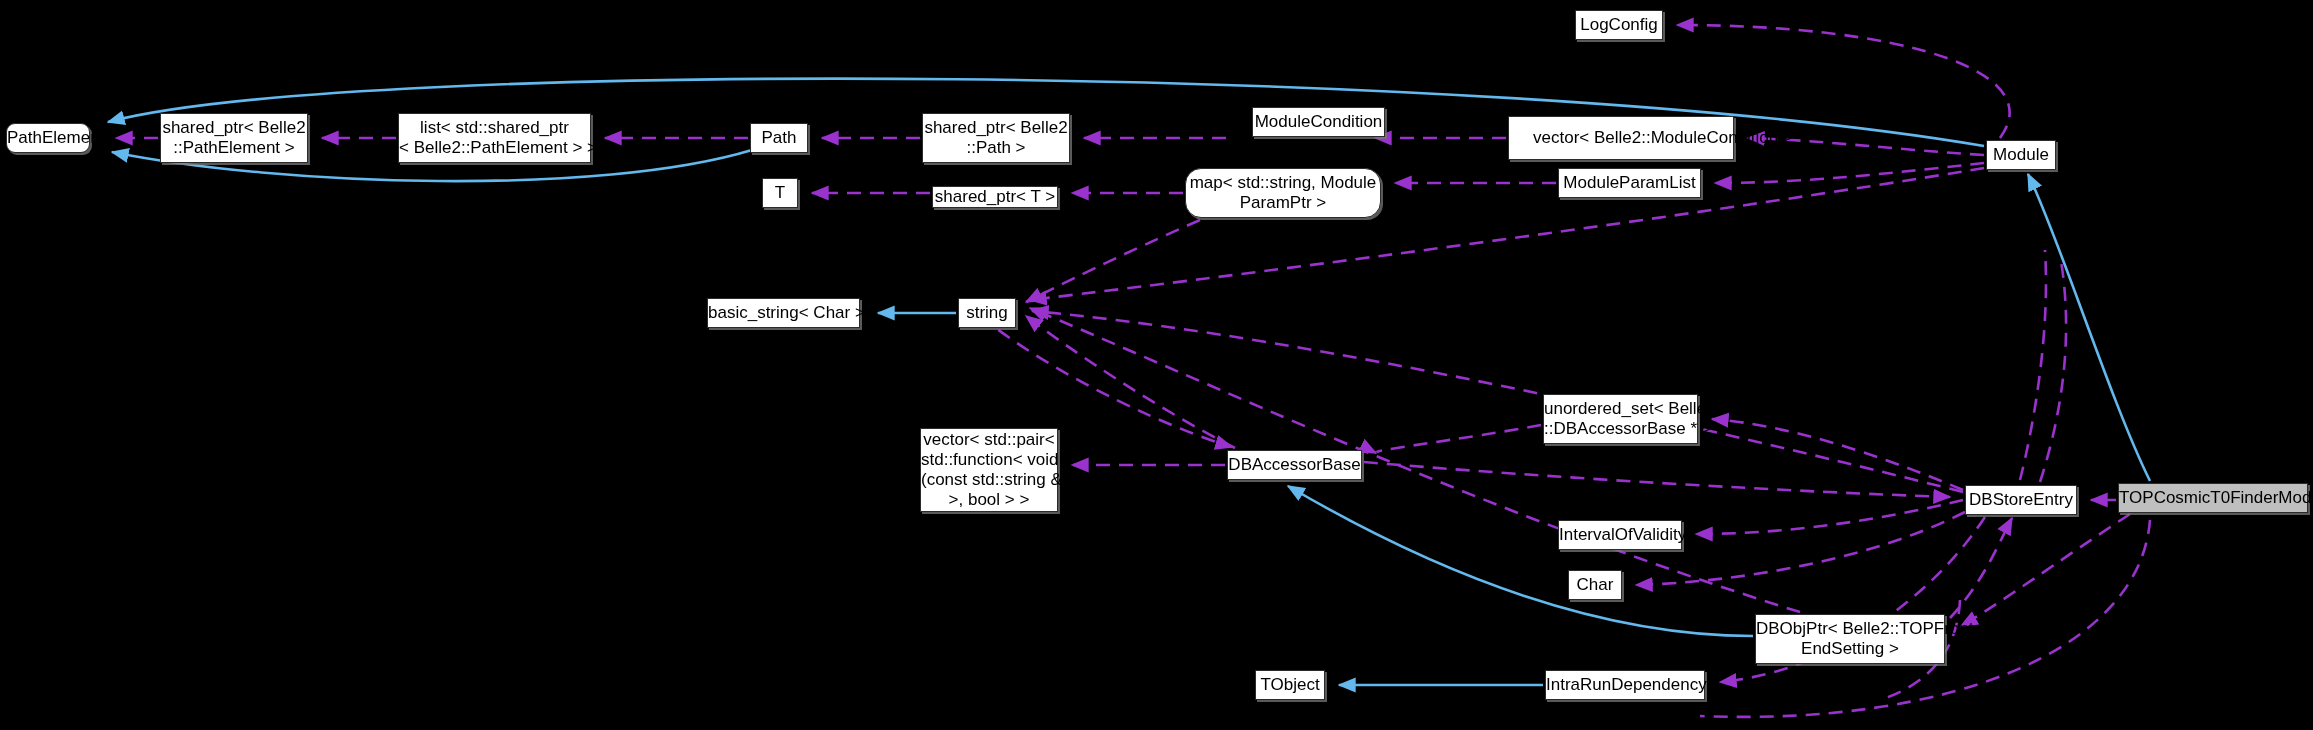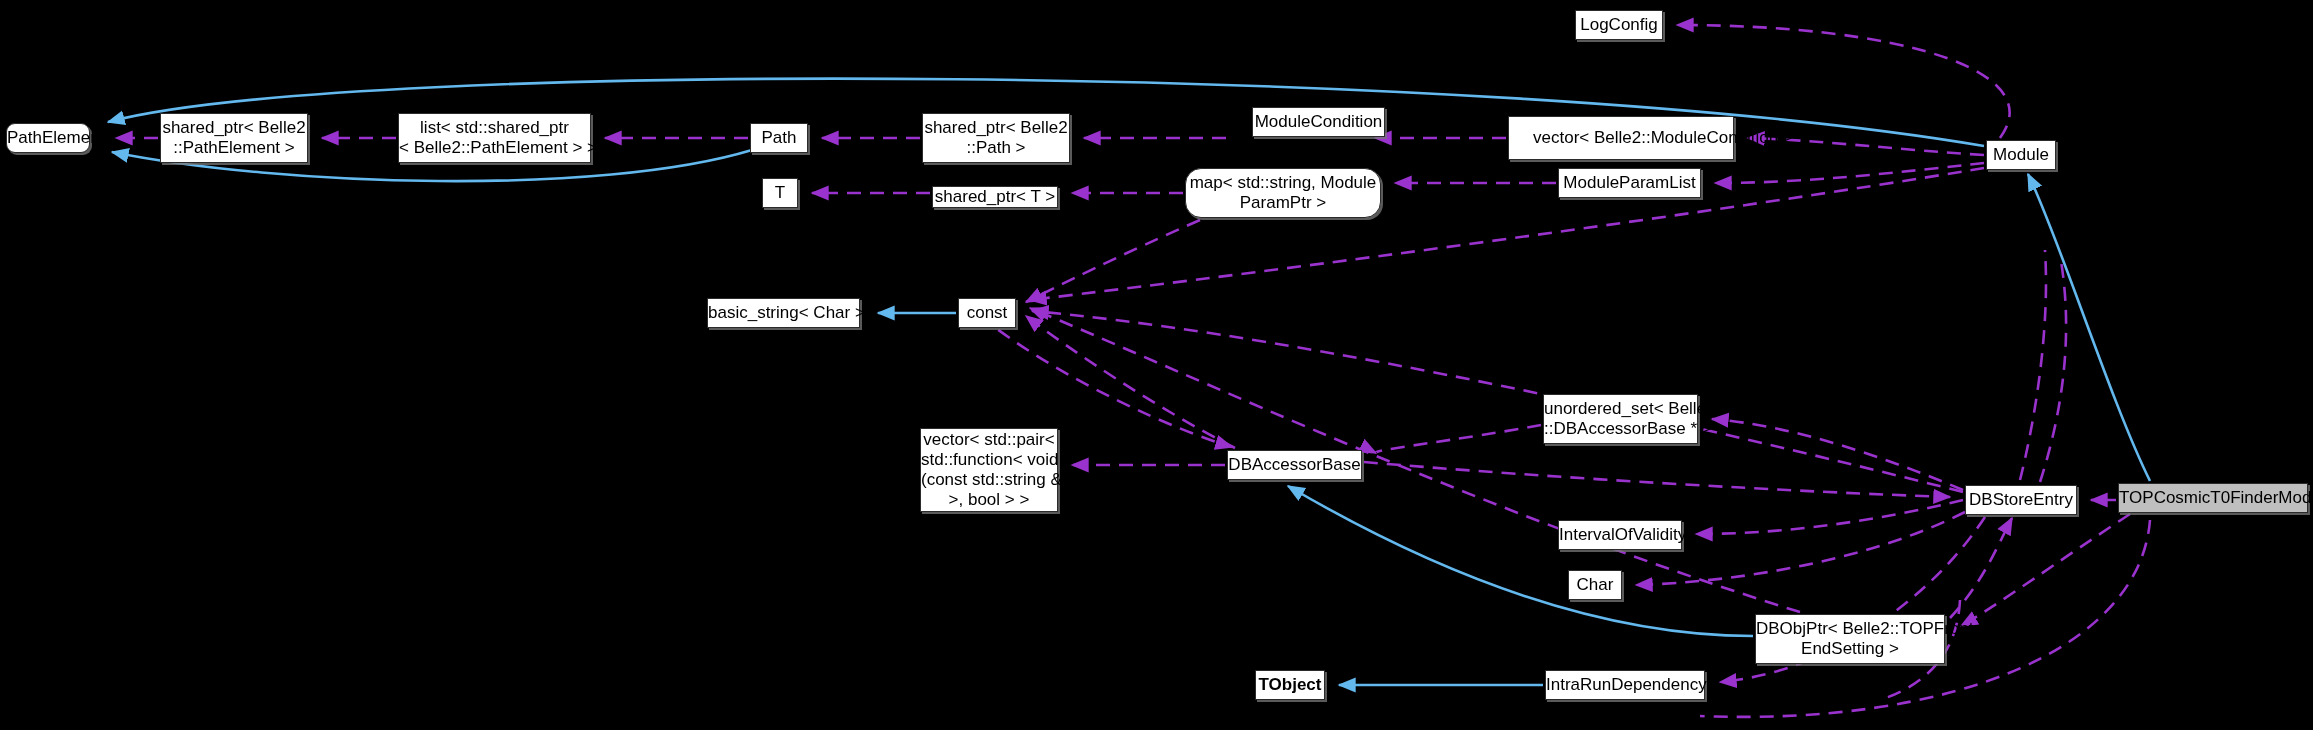--- a/index.html
+++ b/index.html
@@ -148,32 +148,32 @@
 ::Path &gt;</span></div>
       <div class="node" style="left: 1228px; top: 107px; width: 133px; height: 30px; margin-left: 24px;"><span class="lbl">ModuleCondition</span></div>
       <div class="node" style="left: 1508px; top: 116px; width: 226px; height: 44px; padding-left: 24px;"><span class="lbl">vector&lt; Belle2::ModuleCondition &gt;</span></div>
       <div class="node" style="left: 762px; top: 178px; width: 36px; height: 30px;"><span class="lbl">T</span></div>
       <div class="node" style="left: 932px; top: 178px; width: 126px; height: 22px; margin-top: 8px;"><span class="lbl">shared_ptr&lt; T &gt;</span></div>
       <div class="node" style="left: 1185px; top: 168px; width: 196px; height: 50px; border-radius: 16px;"><span class="lbl">map&lt; std::string, Module
 ParamPtr &gt;</span></div>
       <div class="node" style="left: 1558px; top: 168px; width: 143px; height: 30px;"><span class="lbl">ModuleParamList</span></div>
       <div class="node" style="left: 1986px; top: 140px; width: 70px; height: 30px;"><span class="lbl">Module</span></div>
       <div class="node" style="left: 707px; top: 298px; width: 153px; height: 30px;"><span class="lbl">basic_string&lt; Char &gt;</span></div>
-      <div class="node" style="left: 958px; top: 298px; width: 58px; height: 30px;"><span class="lbl">const</span></div>
+      <div class="node" style="left: 958px; top: 298px; width: 58px; height: 30px;"><span class="lbl">string</span></div>
       <div class="node" style="left: 1543px; top: 394px; width: 155px; height: 50px;"><span class="lbl">unordered_set&lt; Belle2
 ::DBAccessorBase * &gt;</span></div>
       <div class="node" style="left: 920px; top: 428px; width: 138px; height: 84px;"><span class="lbl">vector&lt; std::pair&lt;
 std::function&lt; void
 (const std::string &amp;)
 &gt;, bool &gt; &gt;</span></div>
       <div class="node" style="left: 1227px; top: 450px; width: 135px; height: 30px;"><span class="lbl">DBAccessorBase</span></div>
       <div class="node" style="left: 1965px; top: 485px; width: 112px; height: 30px;"><span class="lbl">DBStoreEntry</span></div>
       <div class="node" style="left: 1558px; top: 520px; width: 124px; height: 30px;"><span class="lbl">IntervalOfValidity</span></div>
       <div class="node" style="left: 1568px; top: 570px; width: 54px; height: 30px;"><span class="lbl">Char</span></div>
       <div class="node" style="left: 1755px; top: 614px; width: 190px; height: 50px;"><span class="lbl">DBObjPtr&lt; Belle2::TOPFront
 EndSetting &gt;</span></div>
-      <div class="node" style="left: 1255px; top: 670px; width: 70px; height: 30px; font-weight: bold;"><span class="lbl">TObject</span></div>
+      <div class="node" style="left: 1255px; top: 670px; width: 70px; height: 30px;"><span class="lbl">TObject</span></div>
       <div class="node" style="left: 1545px; top: 670px; width: 160px; height: 30px;"><span class="lbl">IntraRunDependency</span></div>
       <div class="node highlight" style="left: 2118px; top: 483px; width: 190px; height: 30px;"><span class="lbl">TOPCosmicT0FinderModule</span></div>
       <div class="node" style="left: 1575px; top: 10px; width: 88px; height: 30px;"><span class="lbl">LogConfig</span></div>
     </div>
 
 </div>
 
 </body></html>

